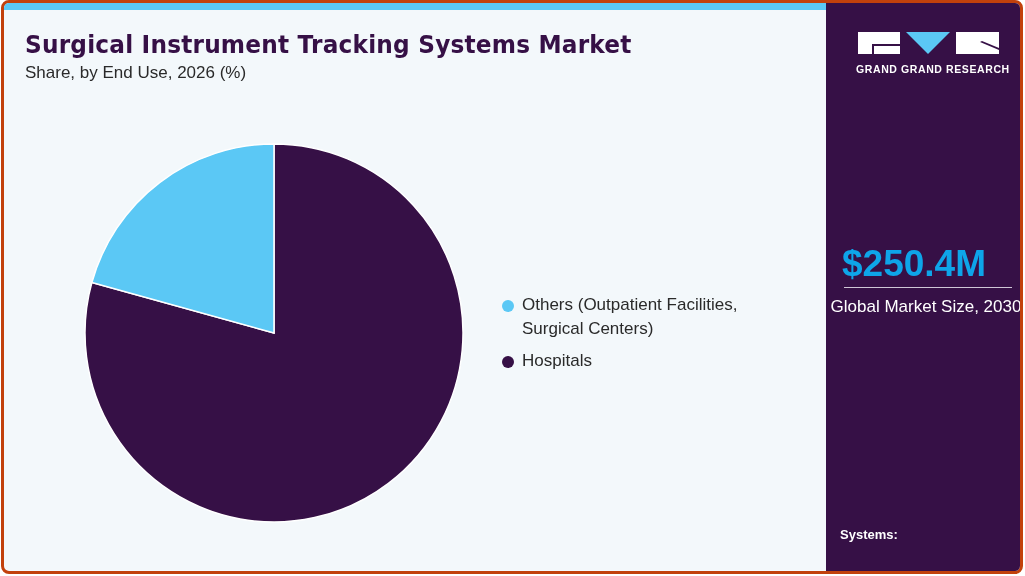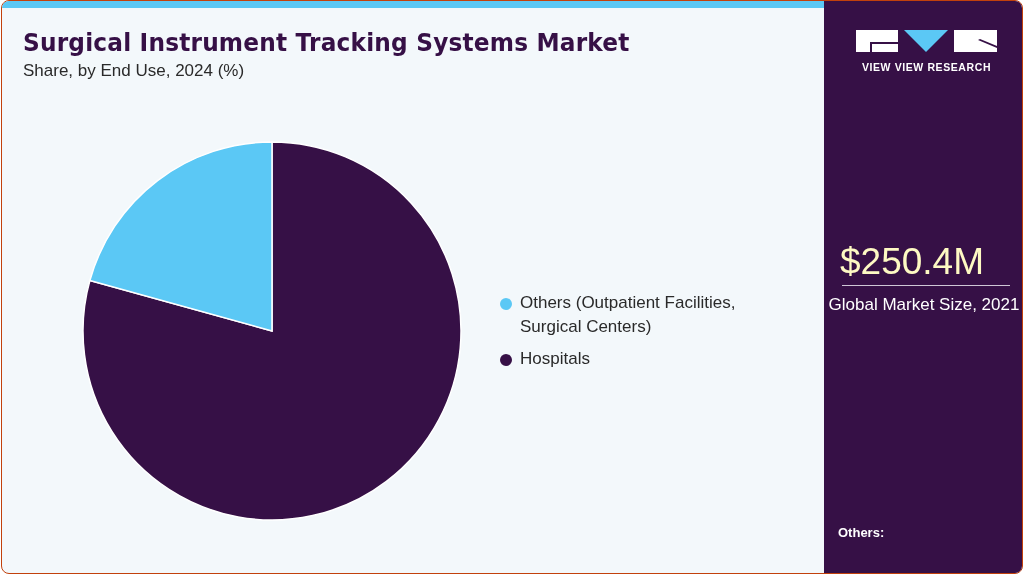--- a/index.html
+++ b/index.html
@@ -1,40 +1,40 @@
 <!DOCTYPE html>
 <html><head>
 <meta charset="utf-8">
 <style>
   html, body { margin:0; padding:0; }
   body { width:1025px; height:576px; background:#ffffff; position:relative; overflow:hidden; font-family:"Liberation Sans", sans-serif; }
-  .card { position:absolute; left:1px; top:0; width:1022px; height:574px; border:1px solid #c2410c; border-radius:8px; background:#f3f8fb; overflow:hidden; box-sizing:border-box; }
+  .card { position:absolute; left:1px; top:0; width:1022px; height:574px; border:3px solid #c2410c; border-radius:8px; background:#f3f8fb; overflow:hidden; box-sizing:border-box; }
   .topbar { position:absolute; left:0; top:0; width:822px; height:7px; background:#5bc8f5; }
   .title { position:absolute; left:21px; top:27px; font-size:25px; font-weight:900; color:#361046; letter-spacing:0.2px; font-family:"DejaVu Sans", sans-serif; transform:scaleX(0.93); transform-origin:left; white-space:nowrap; }
   .subtitle { position:absolute; left:21px; top:60px; font-size:17px; color:#2a2a2a; white-space:nowrap; }
   .side { position:absolute; left:822px; top:0; width:200px; height:574px; background:#361046; }
   .logo { position:absolute; left:30px; top:27px; width:145px; height:50px; }
   .logo-text { position:absolute; left:0; top:33px; width:145px; text-align:center; color:#fff; font-size:10.5px; font-weight:bold; letter-spacing:0.6px; white-space:nowrap; }
-  .big { position:absolute; left:0; top:240px; width:176px; text-align:center; color:#fef9c3; font-size:37px; font-weight:normal; }
+  .big { position:absolute; left:0; top:240px; width:176px; text-align:center; color:#0ea5e9; font-size:37px; font-weight:bold; }
   .divline { position:absolute; left:18px; top:284px; width:168px; height:1px; background:#cfc6d6; }
   .desc { position:absolute; left:0; top:292px; width:200px; text-align:center; color:#fff; font-size:17px; line-height:23px; }
   .src-label { position:absolute; left:14px; top:524px; color:#fff; font-size:13px; font-weight:bold; }
   .src-url { position:absolute; left:14px; top:541px; color:#fff; font-size:13px; }
   .pie { position:absolute; left:80px; top:140px; width:380px; height:380px; }
   .legend { position:absolute; left:498px; top:290px; }
   .leg-item { position:relative; padding-left:20px; font-size:17px; color:#2a2a2a; line-height:24px; margin-bottom:8px; width:270px; }
   .leg-dot { position:absolute; left:0; top:7px; width:12px; height:12px; border-radius:50%; }
 </style>
 </head>
 <body>
 
 <div class="card">
   <div class="topbar"></div>
   <div class="title">Surgical Instrument Tracking Systems Market</div>
-  <div class="subtitle">Share, by End Use, 2024 (%)</div>
+  <div class="subtitle">Share, by End Use, 2026 (%)</div>
 
   <svg class="pie" viewBox="0 0 380 380">
     <g id="pie-slices">
         <path d="M190,190 L190,1 A189,189 0 1 1 7.856224803188127,139.5555240184492 Z" fill="#361046" stroke="#ffffff" stroke-width="1.5"></path>
         <path d="M190,190 L7.856224803188127,139.5555240184492 A189,189 0 0 1 189.99999999999977,1 Z" fill="#5bc8f5" stroke="#ffffff" stroke-width="1.5"></path>
       </g>
   </svg>
 
   <div class="legend">
     <div class="leg-item">
@@ -49,20 +49,20 @@
 
   <div class="side">
     <div class="logo">
       <svg width="145" height="28" viewBox="0 0 145 28">
         <path d="M2 2 H44 V24 H2 Z" fill="#fff"></path>
         <path d="M16 14 H44 V16 H18 V24 H16 Z" fill="#361046"></path>
         <path d="M50 2 H94 L72 24 Z" fill="#5bc8f5"></path>
         <path d="M100 2 H143 V24 H100 Z" fill="#fff"></path>
         <path d="M126 11 L143 18 L143 20 L124 12 Z" fill="#361046"></path>
       </svg>
-      <div class="logo-text">VIEW VIEW RESEARCH</div>
+      <div class="logo-text">GRAND GRAND RESEARCH</div>
     </div>
     <div class="big">$250.4M</div>
     <div class="divline"></div>
-    <div class="desc">Global Market Size, 2021</div>
-    <div class="src-label">Others:</div>
+    <div class="desc">Global Market Size, 2030</div>
+    <div class="src-label">Systems:</div>
   </div>
 </div>
 
 </body></html>

